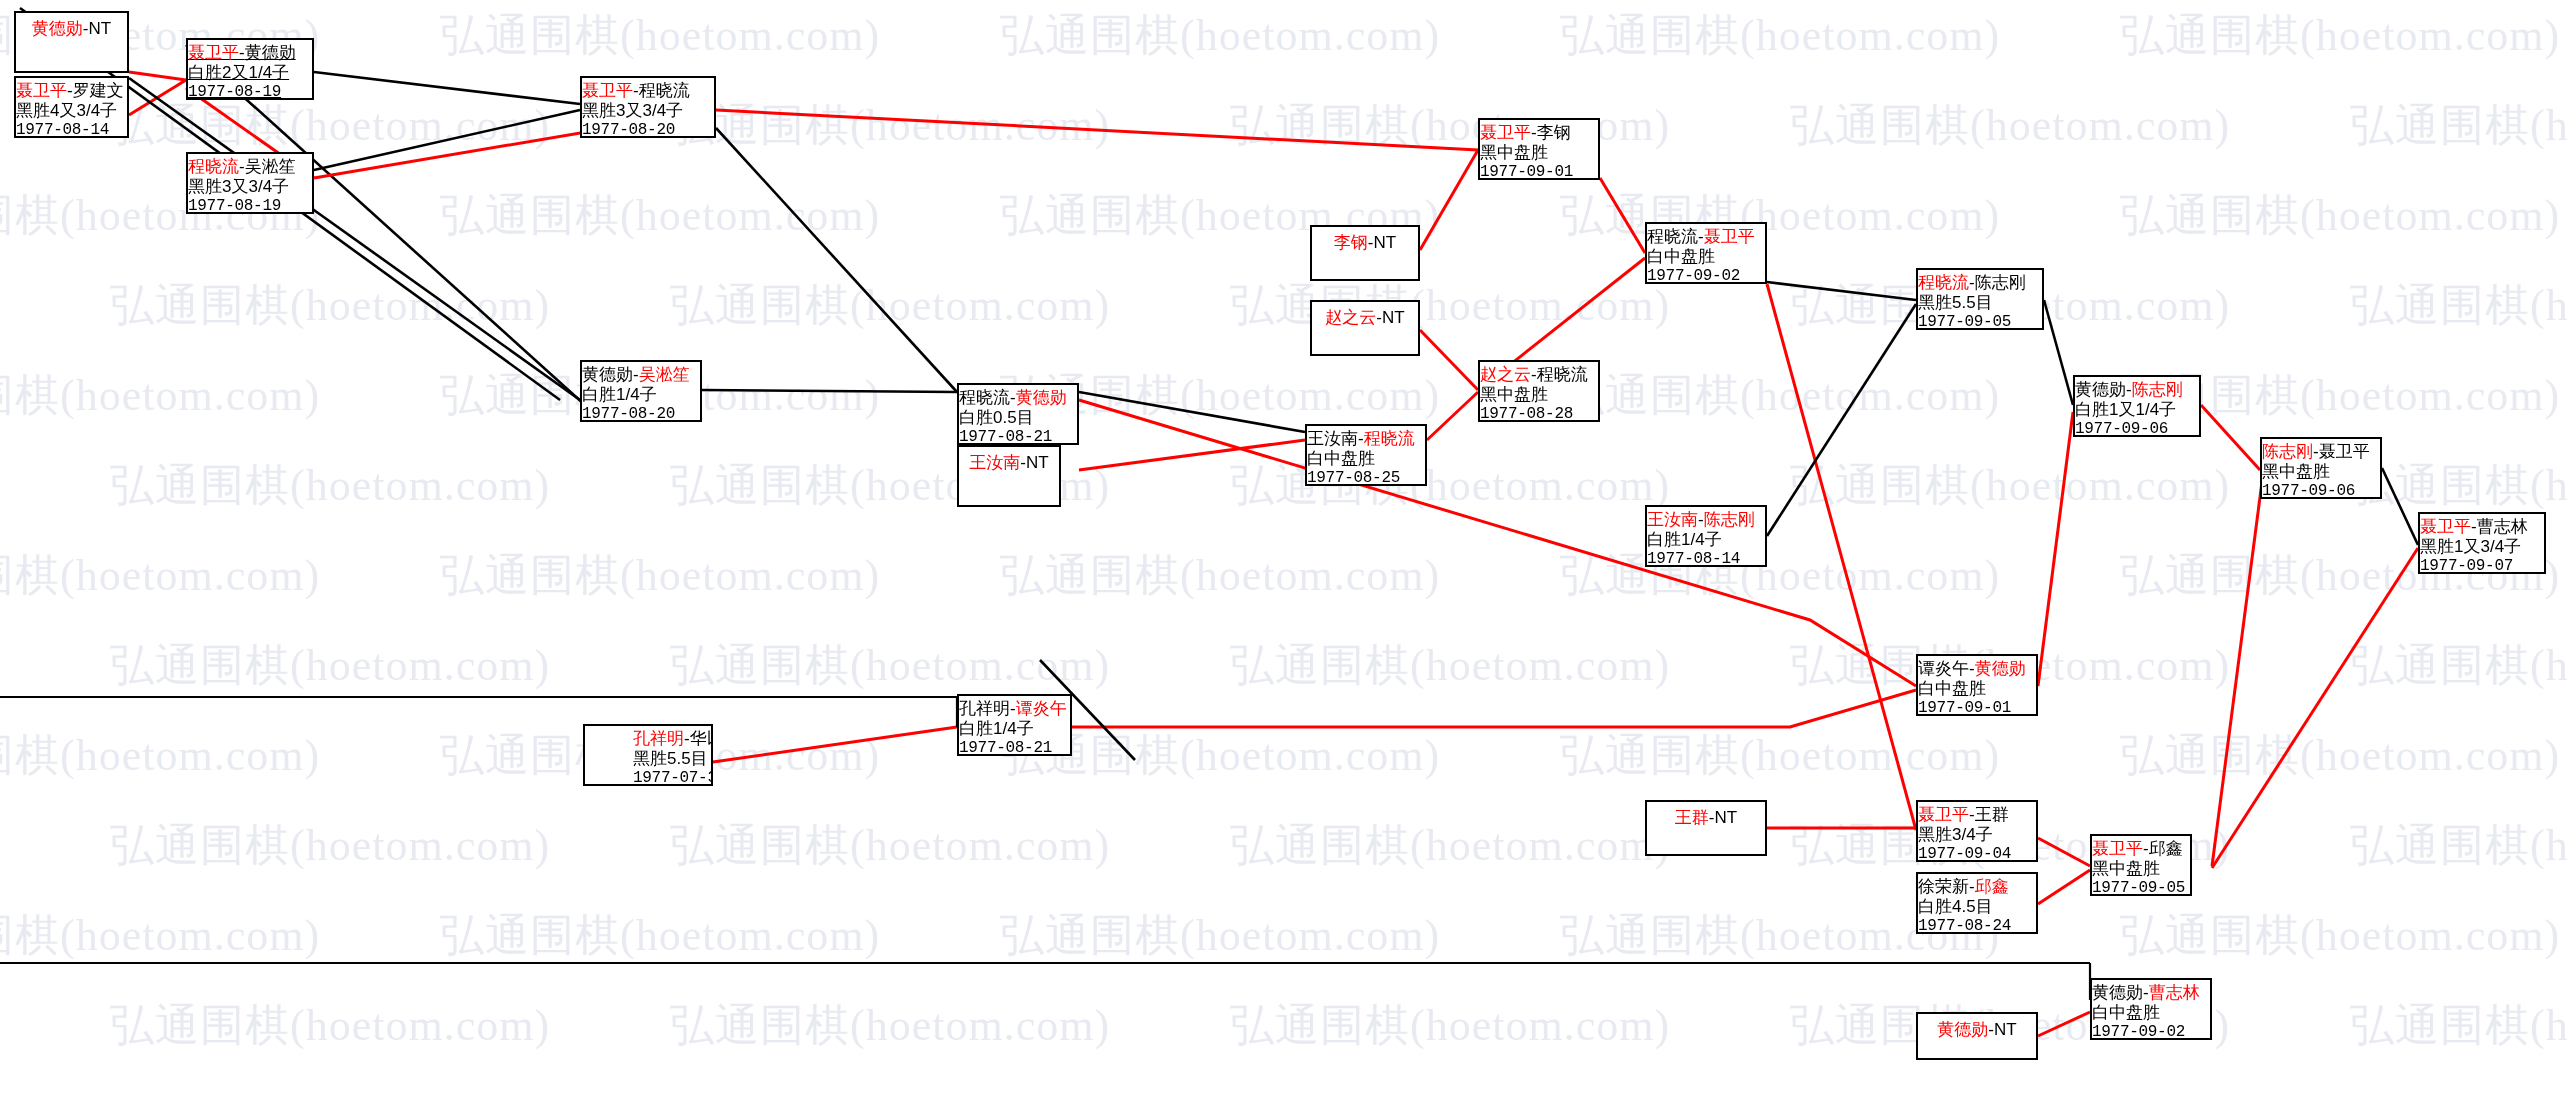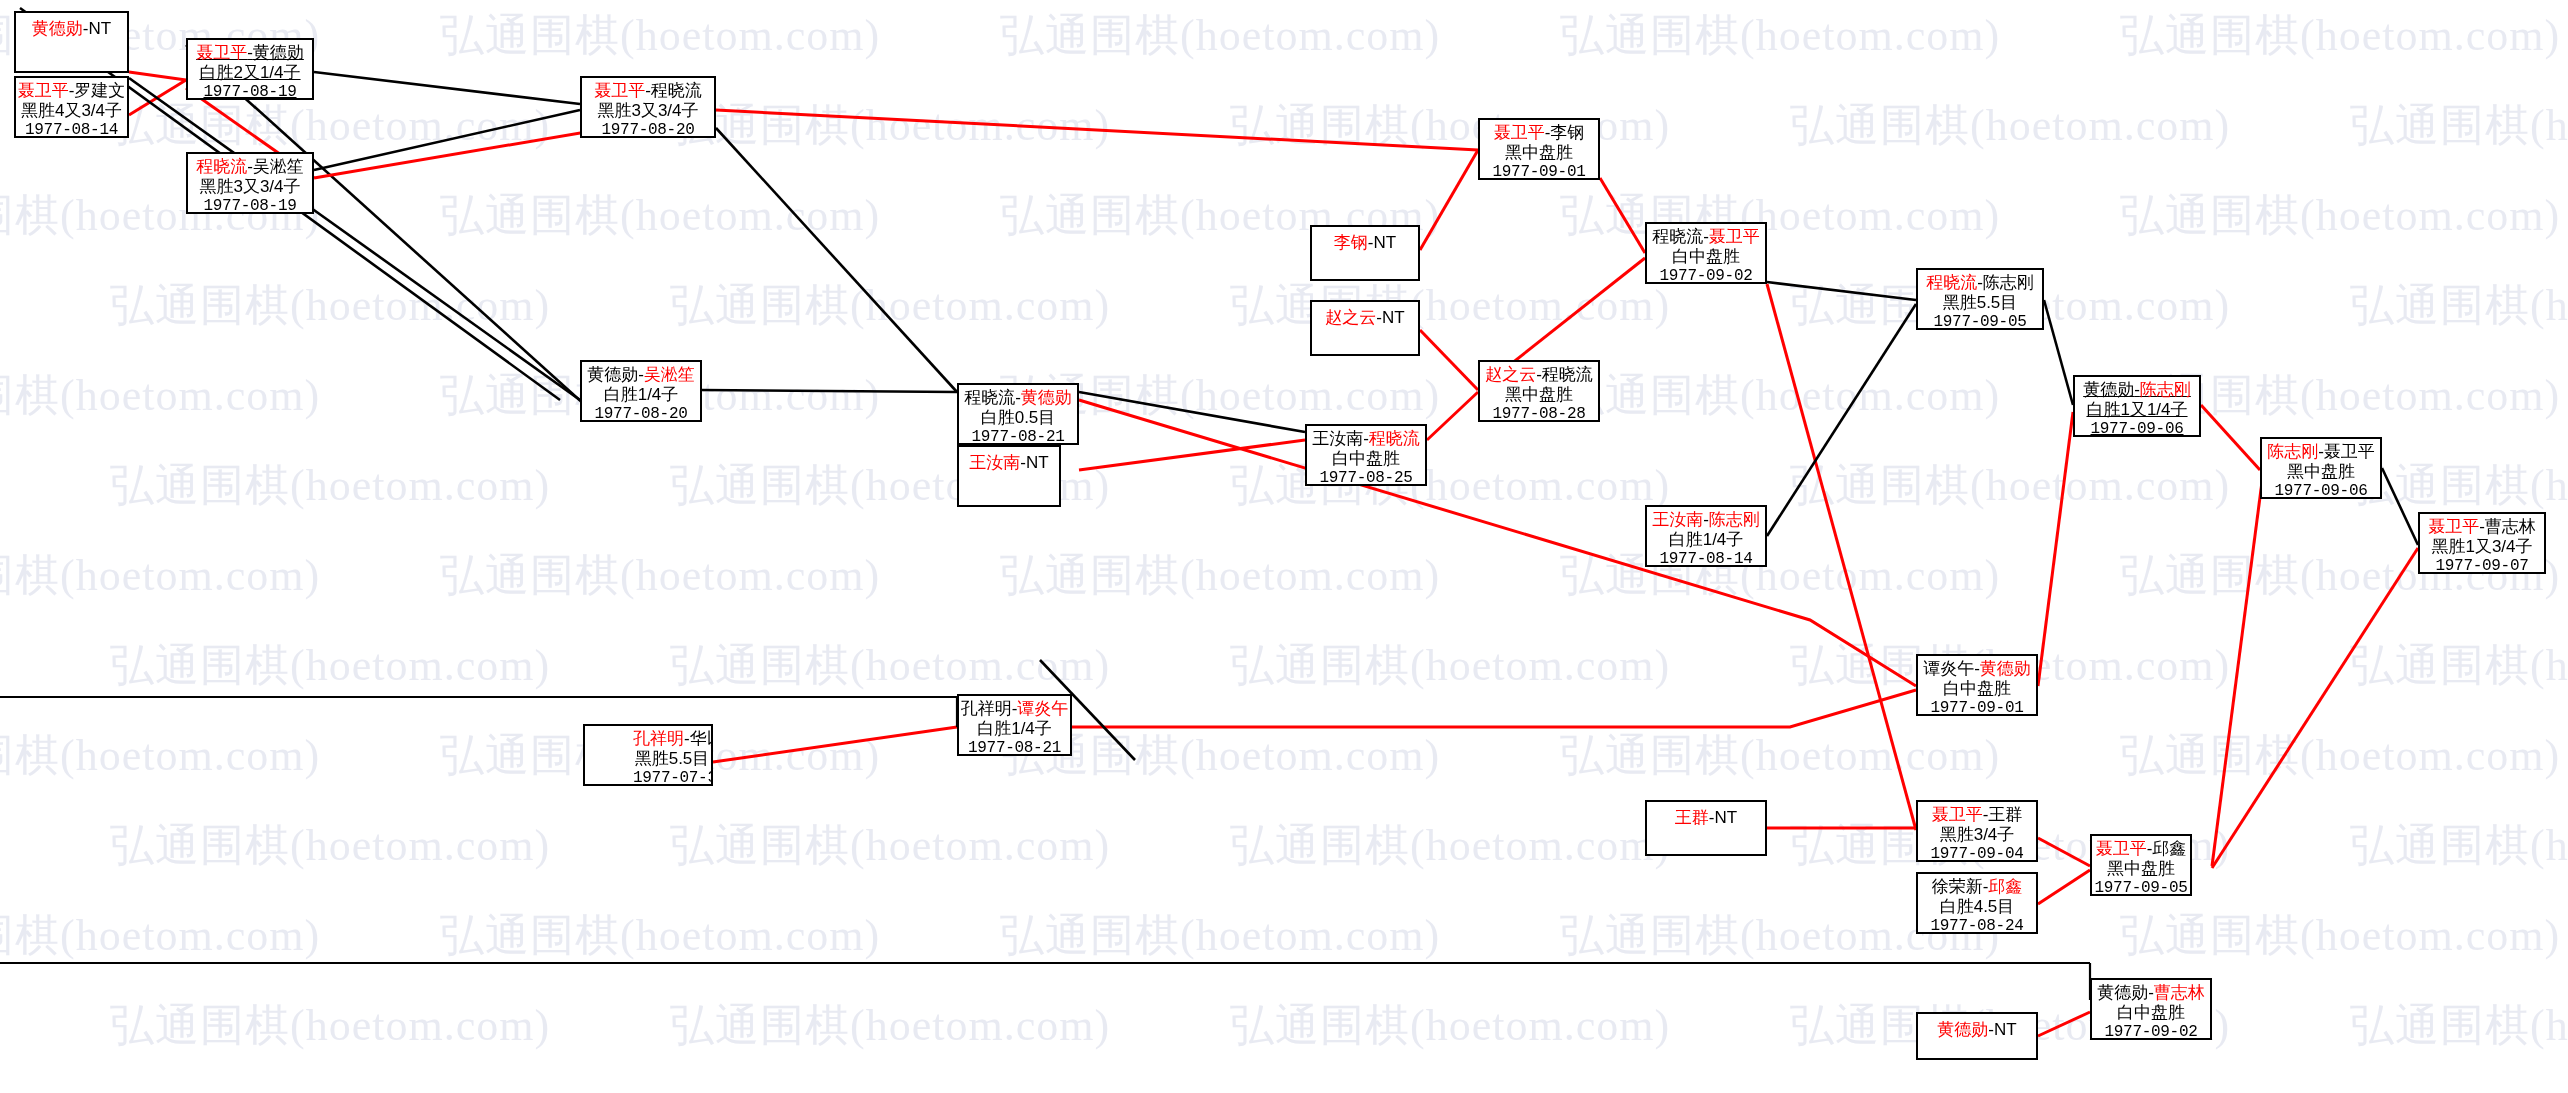--- a/index.html
+++ b/index.html
@@ -41,21 +41,20 @@
   #nodes {
     position: absolute;
     inset: 0;
     z-index: 2;
   }
   .node {
     position: absolute;
     box-sizing: border-box;
     border: 2px solid #000000;
     background: #ffffff;
-    text-align: center;
     font-family: "Liberation Sans", "DejaVu Sans", sans-serif;
     line-height: 1.18;
     padding-top: 3px;
     overflow: hidden;
   }
   .node .players {
     font-size: 17px;
     white-space: nowrap;
     font-family: "Liberation Sans", "DejaVu Sans", sans-serif;
   }
@@ -284,21 +283,21 @@
       <div class="node" style="left: 1645px; top: 505px; width: 122px; height: 62px;">
         <div class="players"><span class="p-red">王汝南</span><span class="p-blk">-</span><span class="p-red">陈志刚</span></div>
         <div class="result">白胜1/4子</div>
         <div class="date">1977-08-14</div>
       </div>
       <div class="node" style="left: 1916px; top: 268px; width: 128px; height: 62px;">
         <div class="players"><span class="p-red">程晓流</span><span class="p-blk">-</span><span class="p-blk">陈志刚</span></div>
         <div class="result">黑胜5.5目</div>
         <div class="date">1977-09-05</div>
       </div>
-      <div class="node" style="left: 2073px; top: 375px; width: 128px; height: 62px; text-decoration: underline;">
+      <div class="node" style="left: 2073px; top: 375px; width: 128px; height: 62px;">
         <div class="players"><span class="p-blk">黄德勋</span><span class="p-blk">-</span><span class="p-red">陈志刚</span></div>
         <div class="result">白胜1又1/4子</div>
         <div class="date">1977-09-06</div>
       </div>
       <div class="node" style="left: 2260px; top: 437px; width: 122px; height: 62px;">
         <div class="players"><span class="p-red">陈志刚</span><span class="p-blk">-</span><span class="p-blk">聂卫平</span></div>
         <div class="result">黑中盘胜</div>
         <div class="date">1977-09-06</div>
       </div>
       <div class="node" style="left: 2418px; top: 512px; width: 128px; height: 62px;">

